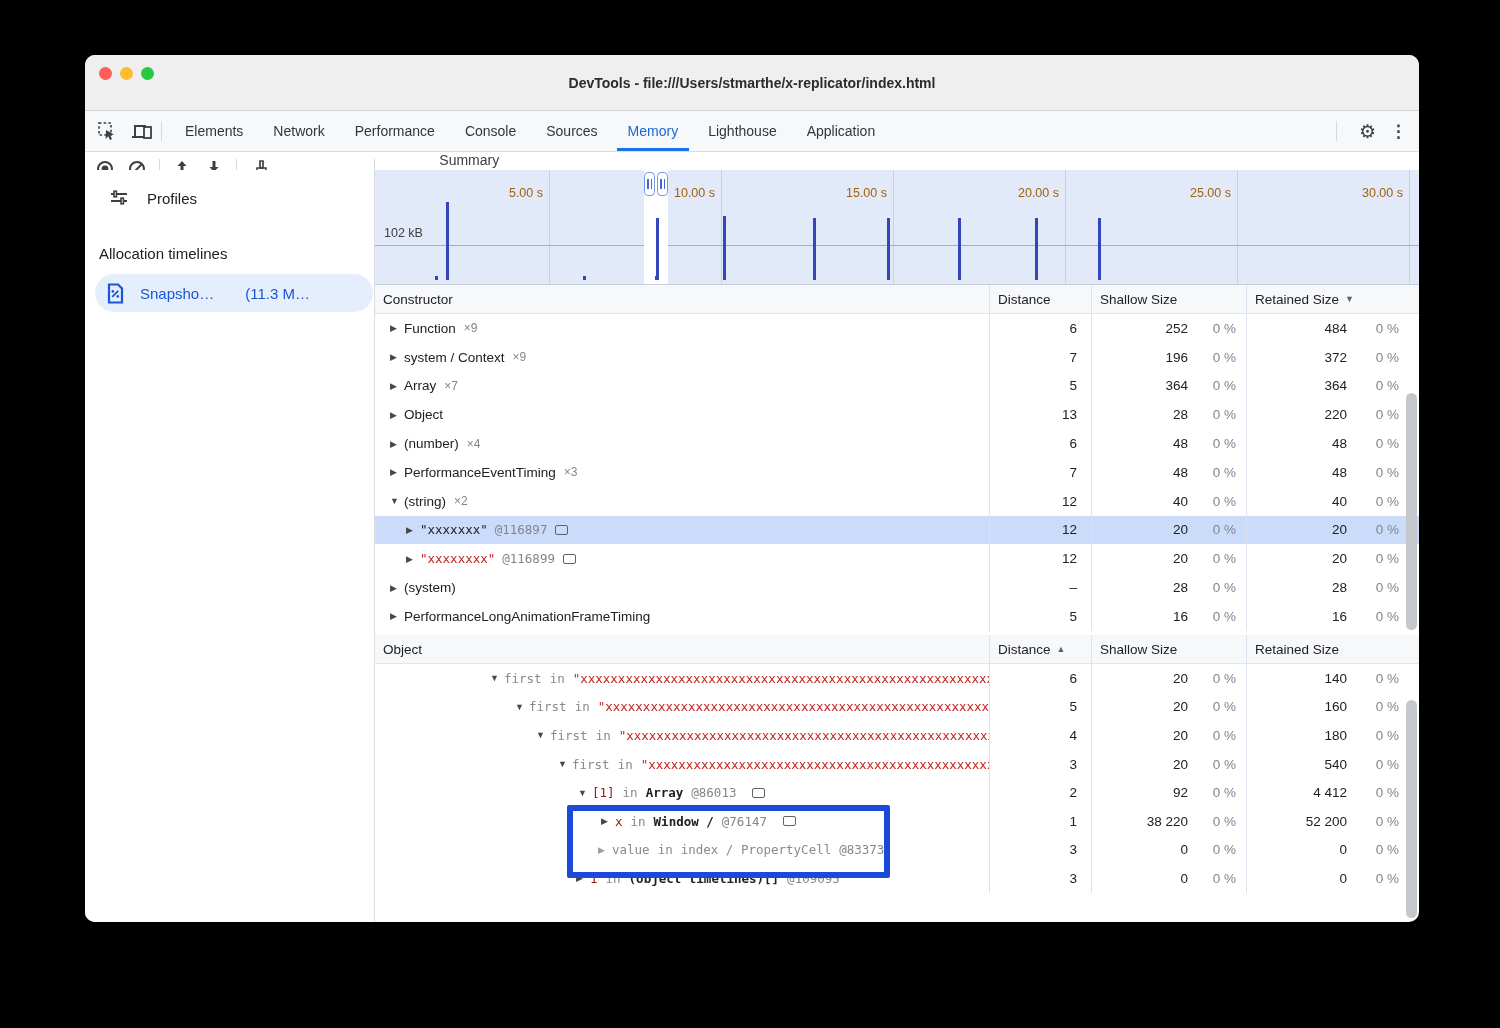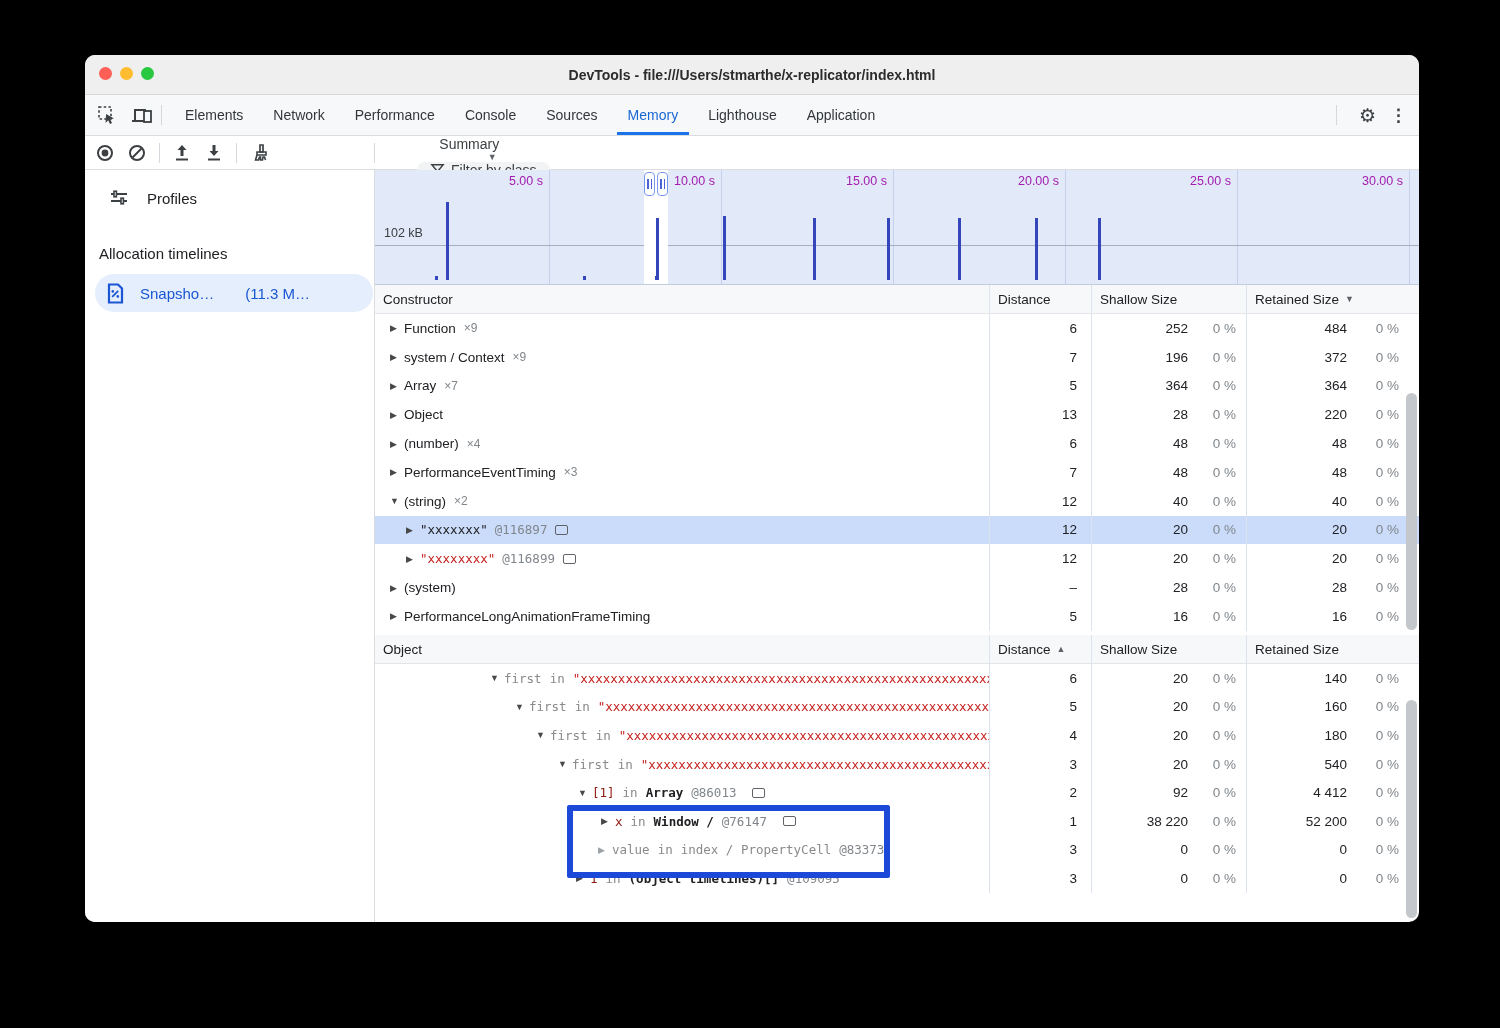--- a/index.html
+++ b/index.html
@@ -1,19 +1,19 @@
 <!DOCTYPE html>
 <html><head>
 <meta charset="utf-8">
 <style>
   html,body{margin:0;padding:0;background:#000;width:1500px;height:1028px;font-family:"Liberation Sans",sans-serif;}
   .stage{position:relative;width:1500px;height:1028px;background:#000;overflow:hidden;}
   .window{position:absolute;left:85px;top:55px;width:1334px;height:867px;background:#fff;border-radius:10px;overflow:hidden;box-shadow:0 18px 50px rgba(0,0,0,.65);}
   
-  .titlebar{position:relative;height:40px;background:#efefef;border-bottom:1px solid #d6d6d6;box-sizing:border-box;display:flex;align-items:center;justify-content:center;}
+  .titlebar{position:relative;height:56px;background:#efefef;border-bottom:1px solid #d6d6d6;box-sizing:border-box;display:flex;align-items:center;justify-content:center;}
   .lights{position:absolute;left:14px;top:12px;display:flex;gap:8px;}
   .light{width:13px;height:13px;border-radius:50%;}
   .title{font-size:14px;font-weight:bold;color:#2b2b2b;}
   
   .tabbar{height:41px;background:#f7f8fa;border-bottom:1px solid #dadce0;box-sizing:border-box;display:flex;align-items:stretch;position:relative;}
   .tabicons{display:flex;align-items:center;padding-left:12px;gap:14px;}
   .vdiv{width:1px;height:20px;background:#d5d9de;align-self:center;margin:0 8px;}
   .tab{display:flex;align-items:center;padding:0 15px;font-size:14px;color:#333639;position:relative;cursor:default;}
   .tab.sel{color:#1967d2;}
   .tab.sel::after{content:"";position:absolute;left:4px;right:4px;bottom:0;height:3px;background:#1a73e8;}
@@ -36,21 +36,21 @@
   .profiles-row{position:absolute;left:0;top:10px;height:36px;display:flex;align-items:center;padding-left:24px;gap:18px;}
   .profiles-row span{font-size:15px;color:#202124;}
   .section-label{position:absolute;left:14px;top:75px;font-size:15px;color:#202124;}
   .snap-item{position:absolute;left:10px;top:104px;width:278px;height:38px;background:#e5eefc;border-radius:19px;display:flex;align-items:center;padding-left:11px;box-sizing:border-box;gap:15px;}
   .snap-item .nm{font-size:15px;color:#1a56d3;}
   .snap-item .sz{font-size:15px;color:#1a56d3;margin-left:16px;}
   .main{position:absolute;left:290px;top:0;right:0;bottom:0;}
   
   .timeline{position:relative;height:115px;background:#e2e9f8;border-bottom:1px solid #c3cdde;box-sizing:border-box;overflow:hidden;}
   .gline{position:absolute;top:0;bottom:0;width:1px;background:#c5d1ec;}
-  .glabel{position:absolute;top:4px;font-size:12.5px;color:#a21caf;}
+  .glabel{position:absolute;top:16px;font-size:12.5px;color:#a16207;}
   .memline{position:absolute;left:0;right:0;height:1px;background:#a7aebc;}
   .memlabel{position:absolute;left:9px;font-size:12.5px;color:#3c4043;}
   .tbar{position:absolute;width:3px;background:#3545bb;}
   .tdot{position:absolute;width:3px;height:4px;background:#3545bb;}
   .selzone{position:absolute;top:0;bottom:0;background:#fff;}
   .handle{position:absolute;top:2px;width:11px;height:24px;background:#fff;border:1.5px solid #7a98ec;border-radius:4px;box-sizing:border-box;display:flex;align-items:center;justify-content:center;gap:2px;}
   .handle i{display:block;width:1.5px;height:10px;background:#4864d8;}
   
   .grid-h{display:grid;grid-template-columns:614px 102px 155px 173px;height:29px;background:#f7f8fa;border-bottom:1px solid #e2e5ea;box-sizing:border-box;font-size:13.5px;color:#202124;}
   .grid-h>div{display:flex;align-items:center;padding-left:8px;border-left:1px solid #dde3ee;box-sizing:border-box;}

